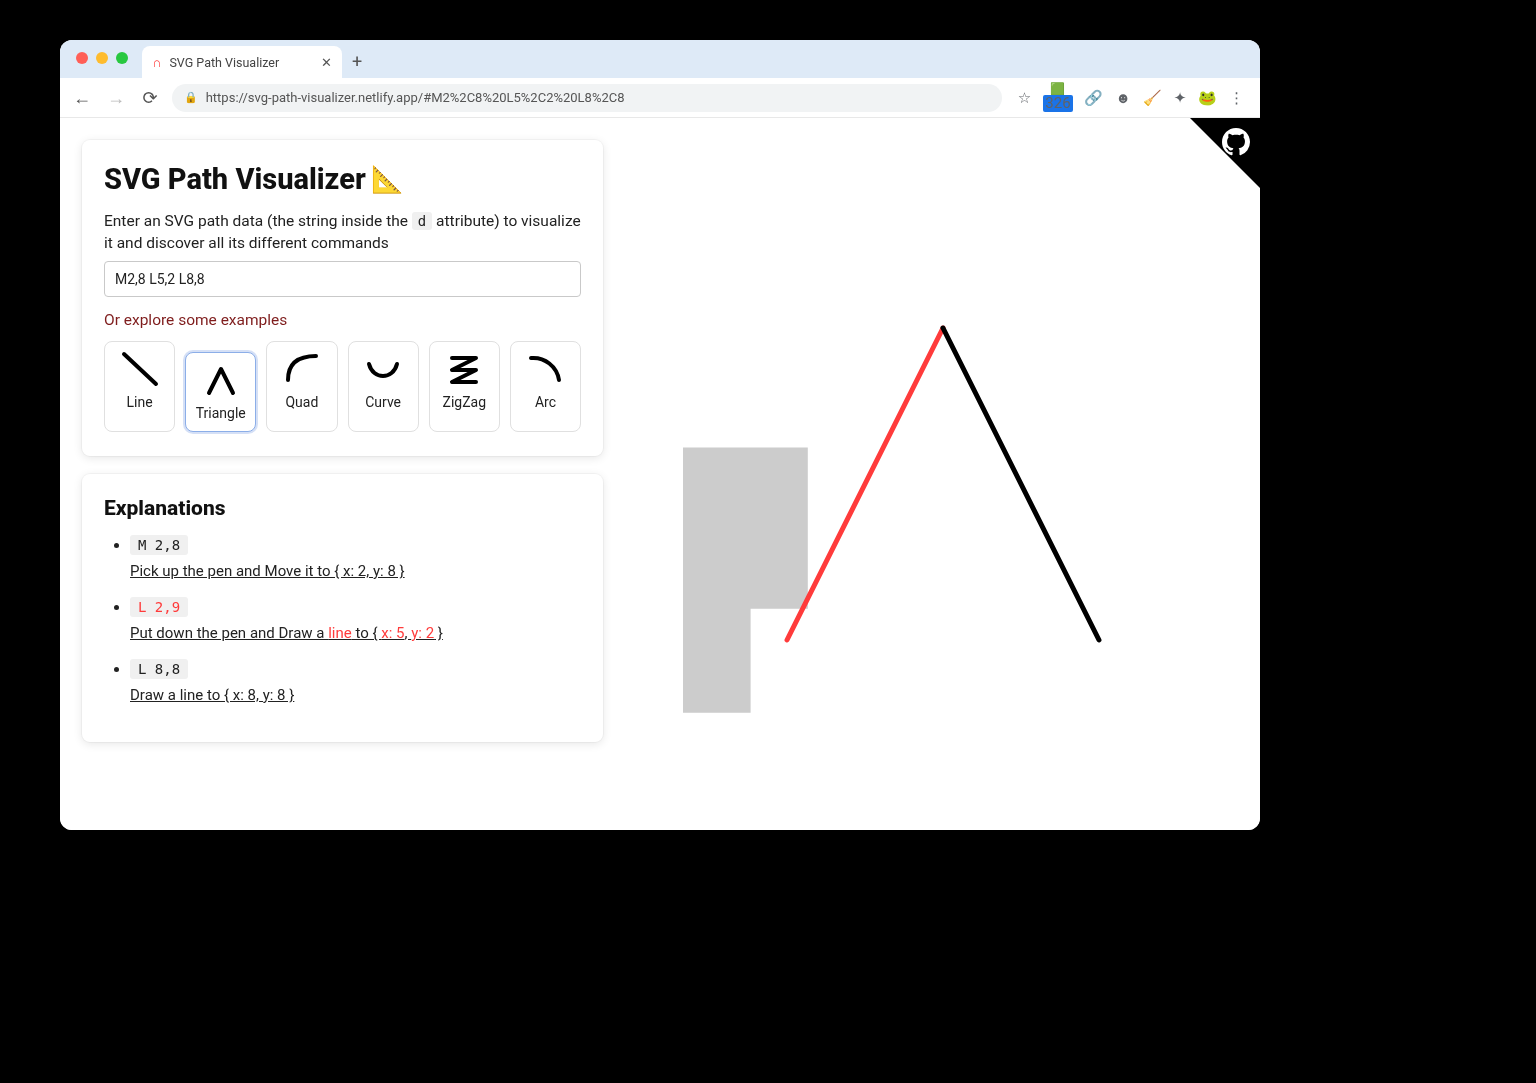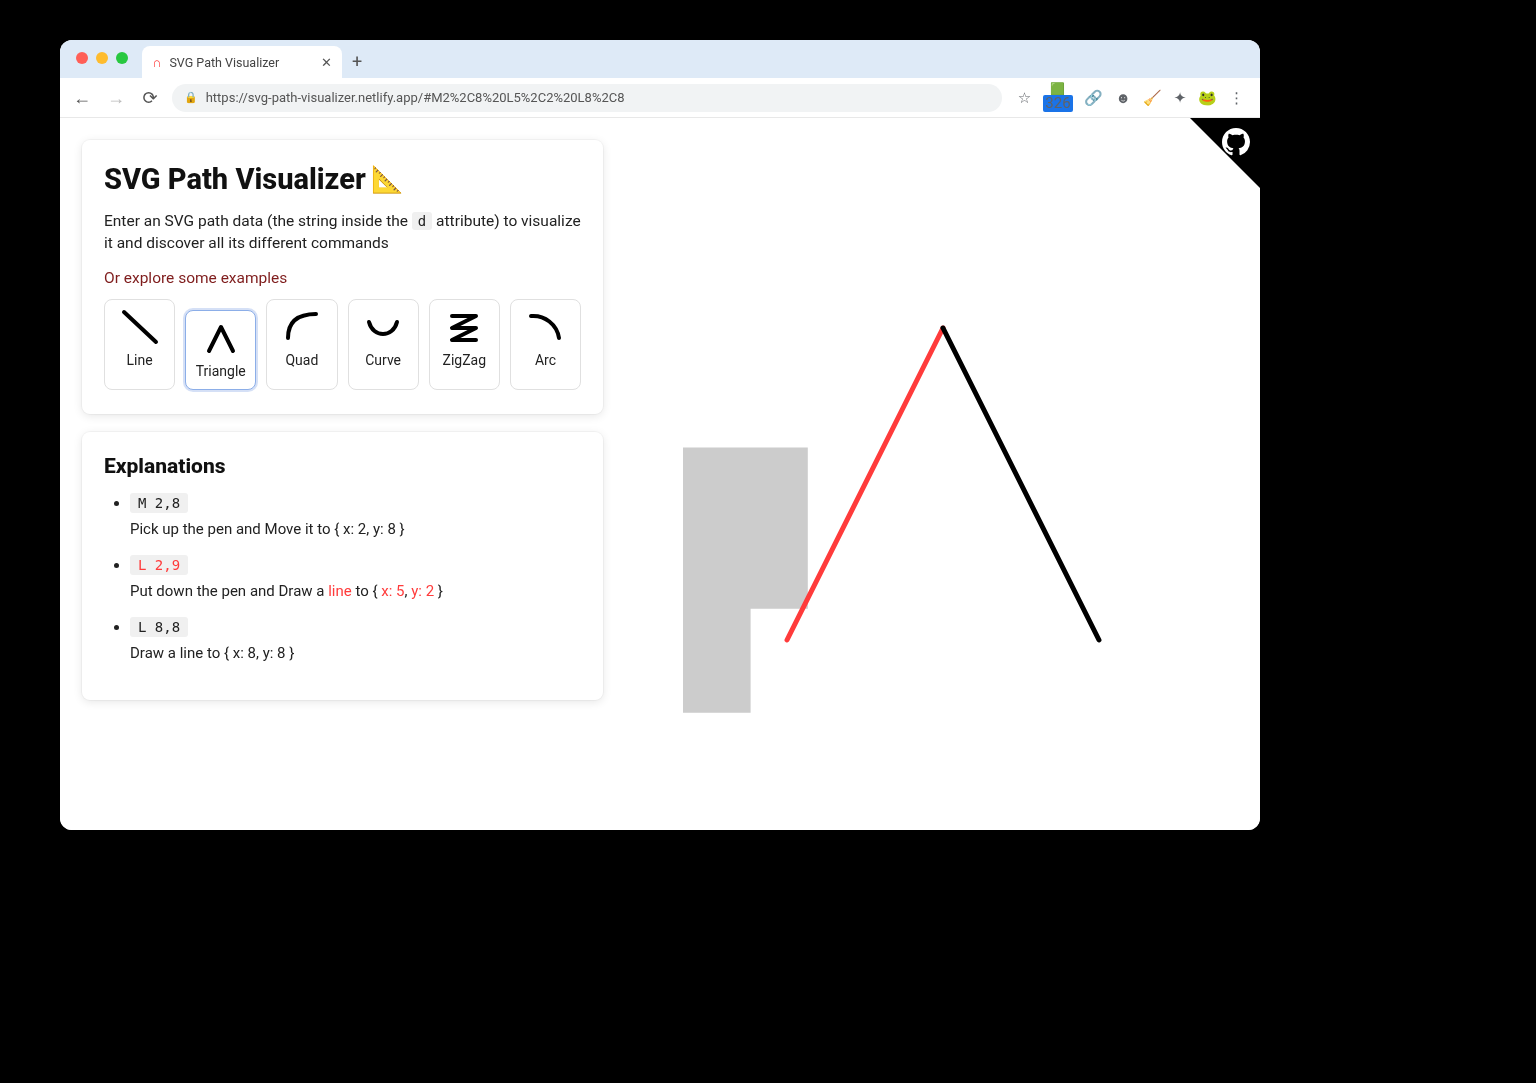--- a/index.html
+++ b/index.html
@@ -151,21 +151,21 @@
     }
     .example-card.selected { border-color:#8caee8; box-shadow:0 0 0 2px rgba(88,132,220,.25);margin-top:11px; }
     .example-card svg { width:40px; height:38px; }
 
     
     h2.section { font-size:21px; font-weight:800; margin-bottom:16px; color:#111;}
     ul.explain { list-style:disc; padding-left:26px; display:flex; flex-direction:column; gap:18px; }
     ul.explain li { font-size:15px; color:#222; }
     ul.explain code.cmd { background:#f0f0f0; padding:2px 8px; border-radius:3px; font-family:ui-monospace,Menlo,monospace; font-size:14px; }
     ul.explain code.cmd.hl { color:#ff3b3b; }
-    ul.explain .detail { margin-top:8px; font-size:15px; }
+    ul.explain .detail { margin-top:8px; font-size:15px;text-decoration:underline; }
     ul.explain .detail .hl { color:#ff3b3b; }
 
     
     .viz-col {
       flex:1;
       position:relative;
       display:flex;
       align-items:center;
       justify-content:center;
     }
@@ -228,20 +228,21 @@
     <div class="left-col">
 
       <div class="card">
         <h1 class="page-title">
           <span>SVG Path Visualizer</span>
           <span class="ruler-icon">📐</span>
         </h1>
         <p class="desc">
           <span>Enter an SVG path data (the string inside the </span><code>d</code><span> attribute) to visualize it and discover all its different commands</span>
         </p>
+        <input class="path-input" type="text" value="M2,8 L5,2 L8,8" style="">
         <p class="examples-label">Or explore some examples</p>
         <div class="examples-row" id="examples-row">
             <div class="example-card">
               <svg viewBox="0 0 40 38">
                 <path d="M4 4 L36 34" fill="none" stroke="#000" stroke-width="4" stroke-linecap="round" stroke-linejoin="round"></path>
               </svg>
               <span>Line</span>
             </div>
             <div class="example-card selected">
               <svg viewBox="0 0 40 38">

